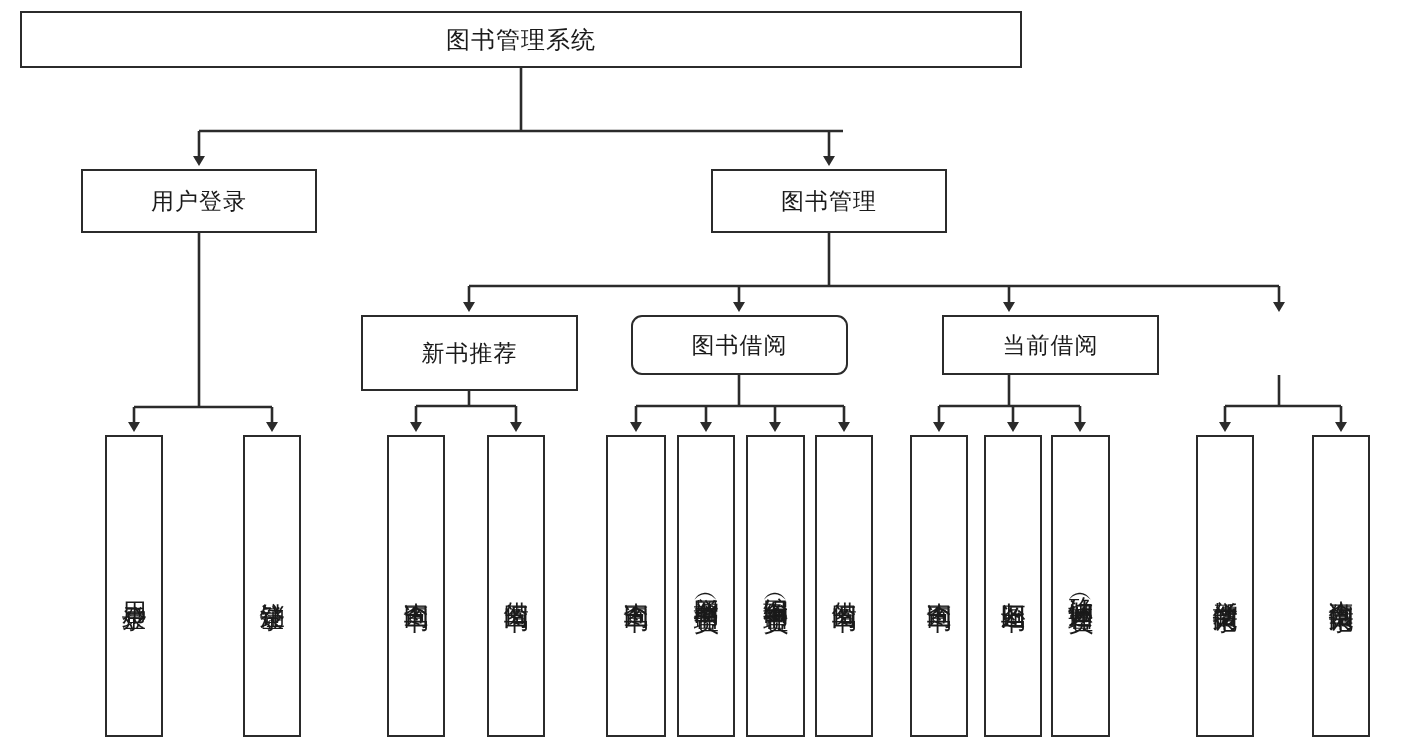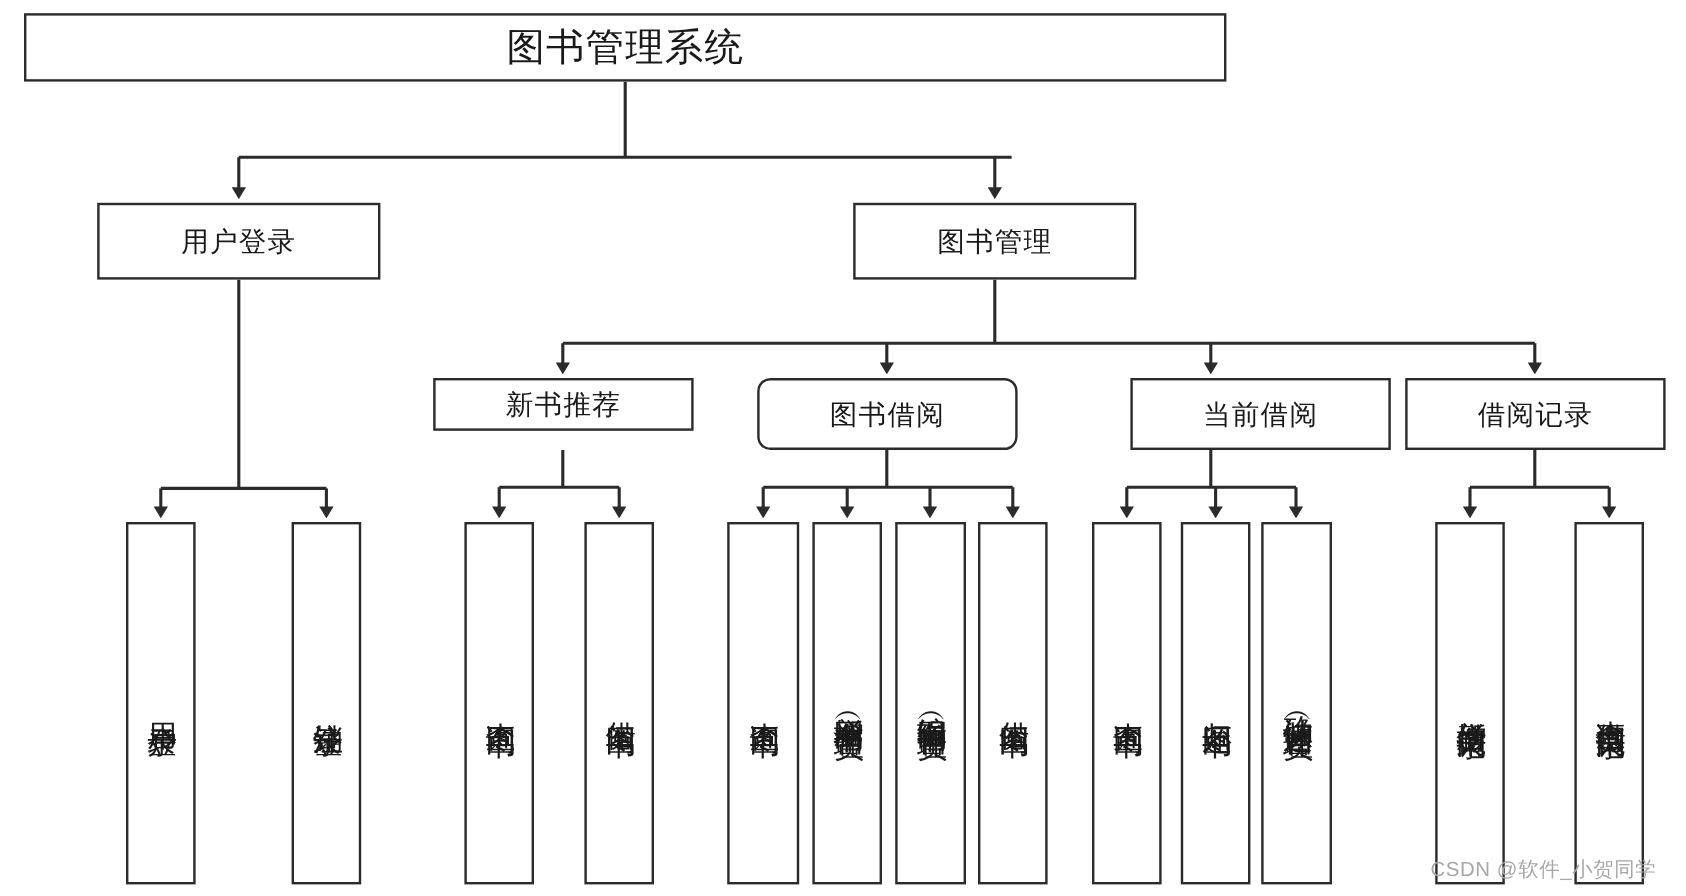--- a/index.html
+++ b/index.html
@@ -22,21 +22,21 @@
     align-items:center;
     justify-content:center;
     color:#1a1a1a;
   }
   .node .lbl{
     font-size:23px;
     line-height:1.15;
     letter-spacing:1px;
     white-space:nowrap;
   }
-  .node.root .lbl{font-size:32px;}
+  .node.root .lbl{font-size:24px;}
   .node.leaf{
     align-items:center;
     justify-content:center;
   }
   .node.leaf .lbl{
     writing-mode:vertical-rl;
     text-orientation:upright;
     font-size:25px;
     line-height:1.18;
     letter-spacing:2px;
@@ -112,31 +112,28 @@
     <span class="lbl">图书管理系统</span>
   </div>
 
   <div class="node lv2" style="left: 81px; top: 169px; width: 236px; height: 64px;">
     <span class="lbl">用户登录</span>
   </div>
   <div class="node lv2" style="left: 711px; top: 169px; width: 236px; height: 64px; align-items: center;">
     <span class="lbl">图书管理</span>
   </div>
 
-  <div class="node lv3" style="left: 361px; top: 315px; width: 217px; height: 44px;">
+  <div class="node lv3" style="left: 361px; top: 315px; width: 217px; height: 76px;">
     <span class="lbl">新书推荐</span>
   </div>
   <div class="node lv3" style="left: 631px; top: 315px; width: 217px; height: 60px; border-radius: 11px;">
     <span class="lbl">图书借阅</span>
   </div>
   <div class="node lv3" style="left: 901px; top: 315px; width: 217px; height: 60px; margin-left: 41px;">
     <span class="lbl">当前借阅</span>
-  </div>
-  <div class="node lv3" style="left: 1171px; top: 315px; width: 217px; height: 60px;">
-    <span class="lbl">借阅记录</span>
   </div>
 
   <div class="node leaf" style="left: 105px; top: 435px; width: 58px; height: 302px;">
     <span class="lbl">用户登录</span>
   </div>
   <div class="node leaf" style="left: 243px; top: 435px; width: 58px; height: 302px;">
     <span class="lbl">注销登录</span>
   </div>
   <div class="node leaf" style="left: 387px; top: 435px; width: 58px; height: 302px;">
     <span class="lbl">查询图书</span>
@@ -165,14 +162,13 @@
   <div class="node leaf" style="left: 1051px; top: 435px; width: 59px; height: 302px;">
     <span class="lbl">确认归还（管理员）</span>
   </div>
   <div class="node leaf" style="left: 1196px; top: 435px; width: 58px; height: 302px;">
     <span class="lbl">新增借阅记录</span>
   </div>
   <div class="node leaf" style="left: 1312px; top: 435px; width: 58px; height: 302px;">
     <span class="lbl">查询借阅记录</span>
   </div>
 
-  <div class="watermark">CSDN @软件_小贺同学</div>
 </div>
 
 </body></html>

